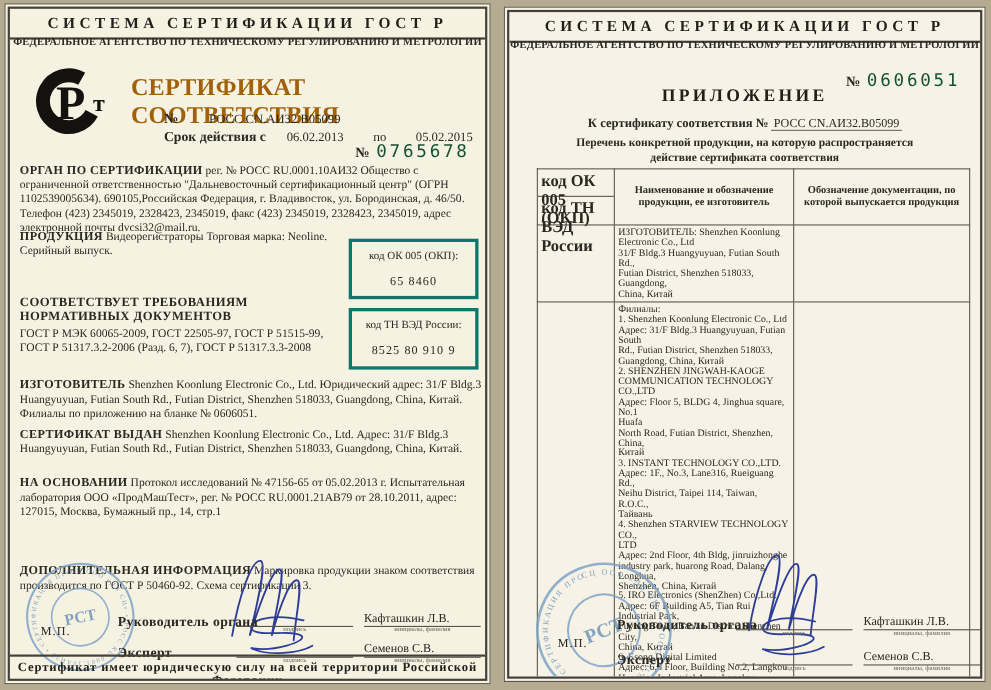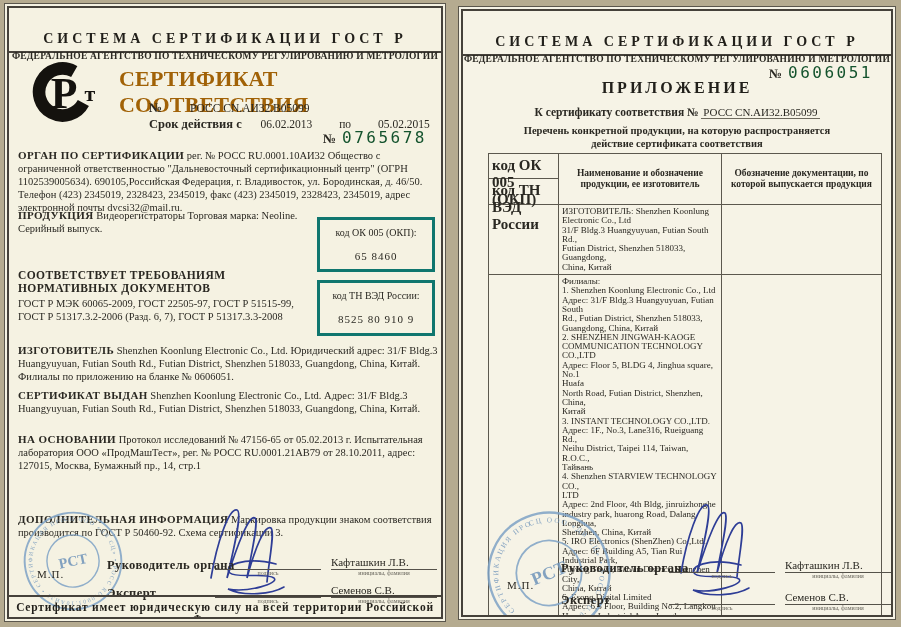--- a/index.html
+++ b/index.html
@@ -15,22 +15,22 @@
     position:absolute;
     background:#f6f3e6;
     border:1px solid #5a564c;
     padding:2px;
   }
   #left-page  { left:4px;  top:3px; width:442px; height:619px; background:#f5f2e2; }
   #right-page { left:458px; top:6px; width:438px; height:614px; }
   .inner { position:relative; width:100%; height:100%; border:2px solid #45413a; overflow:hidden; }
 
   .head-box {
-    position:absolute; top:0; left:0; right:0; height:45px;
-    border-bottom:2px solid #45413a; text-align:center; padding-top:23px;
+    position:absolute; top:0; left:0; right:0; height:28px;
+    border-bottom:2px solid #45413a; text-align:center; padding-top:6px;
   }
   .head-line1 { font-weight:bold; font-size:14px; letter-spacing:4px; color:#211f1a; }
   .head-line2 { font-weight:bold; font-size:9.5px; letter-spacing:0.2px; margin-top:4px; }
 
   .abs { position:absolute; }
 
   
   .logo { left:20px; top:52px; width:84px; height:64px; }
   .cert-title {
     left:110px; top:58px;

